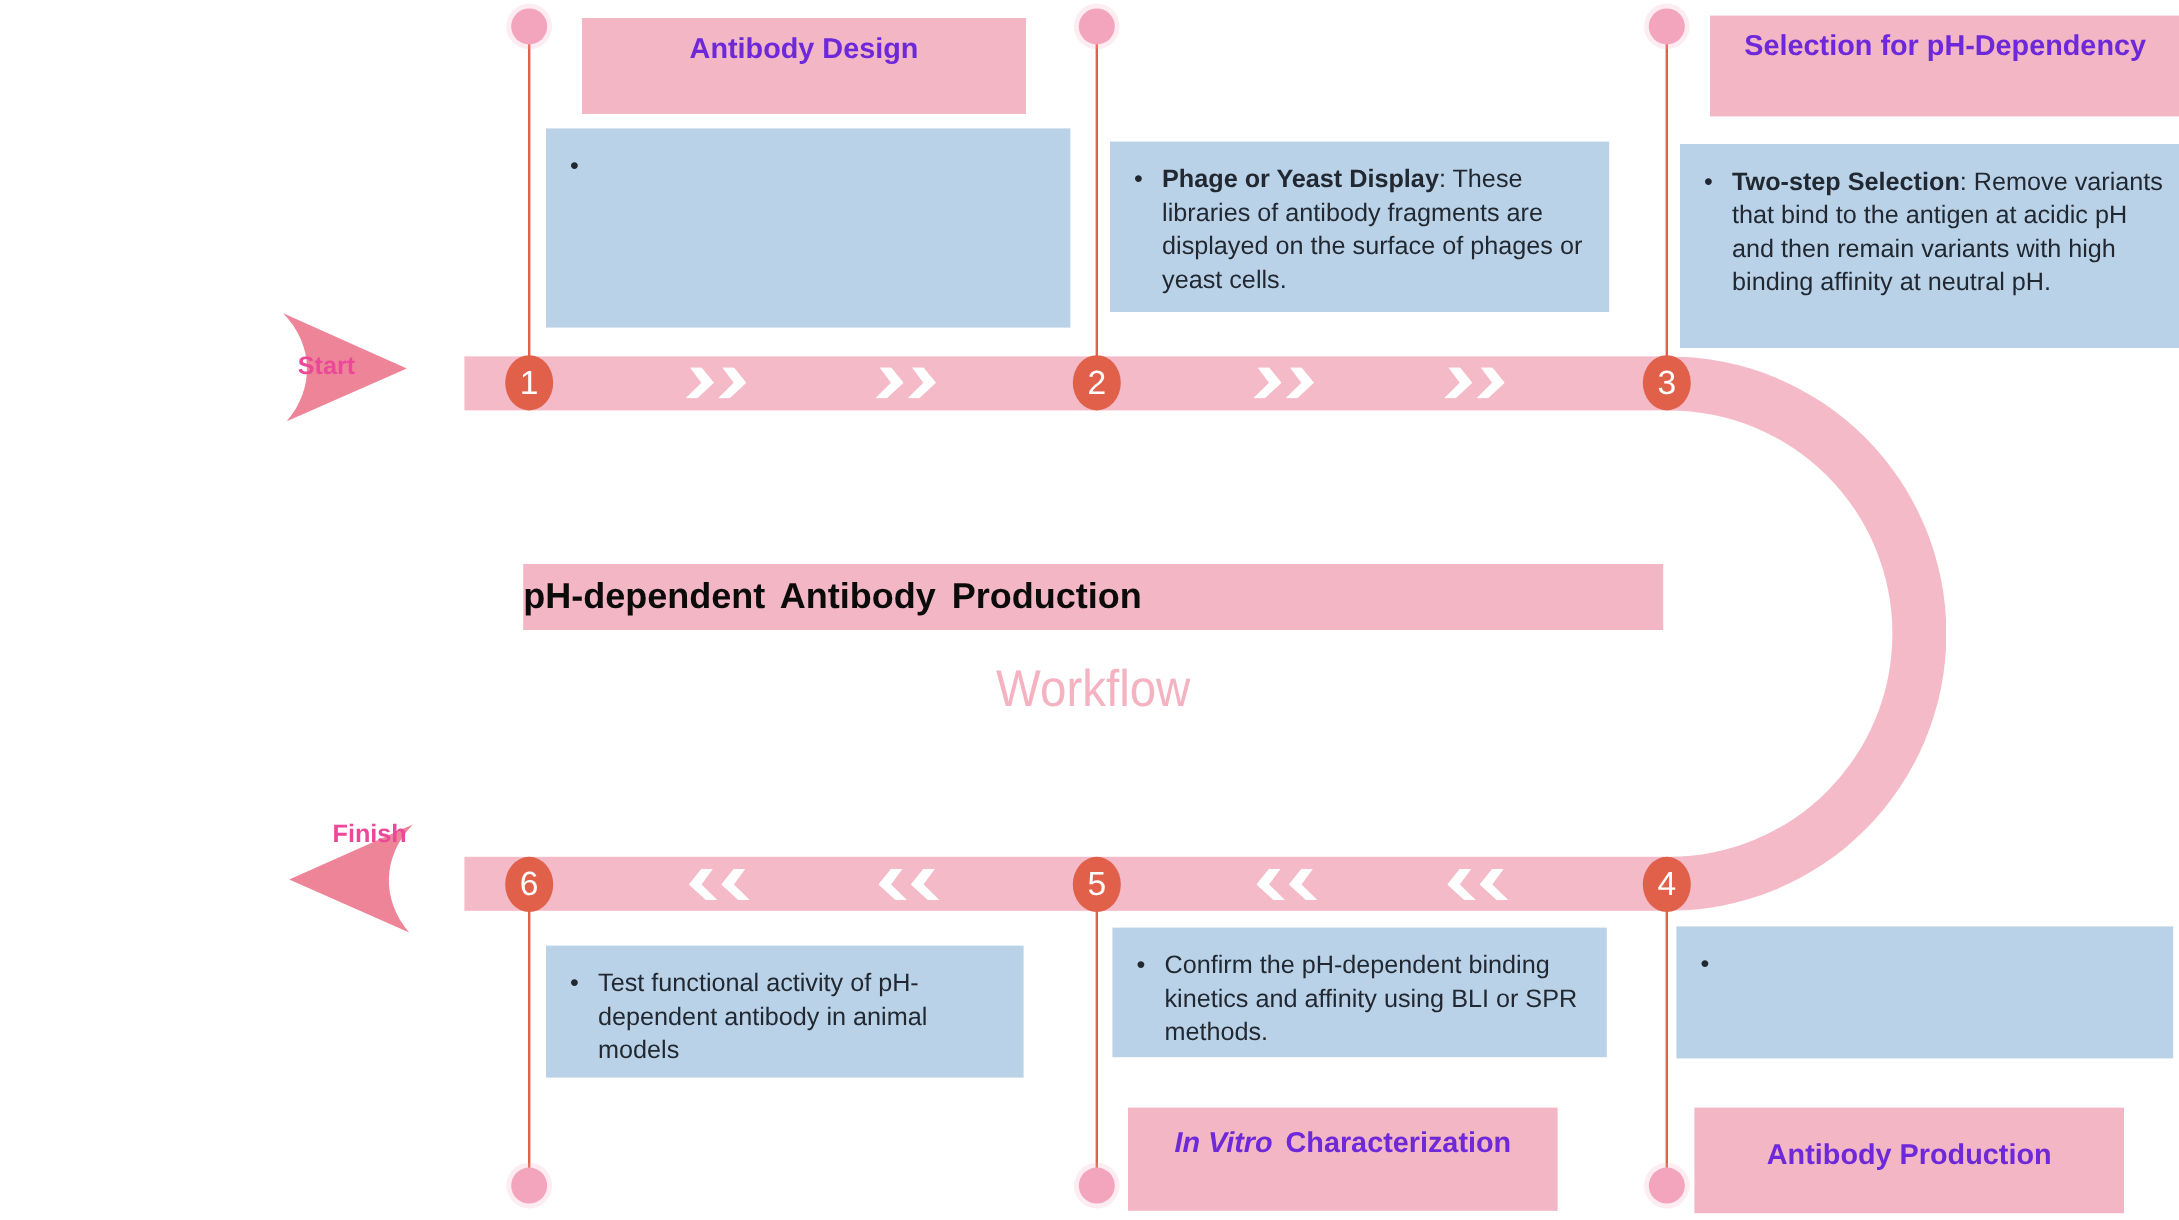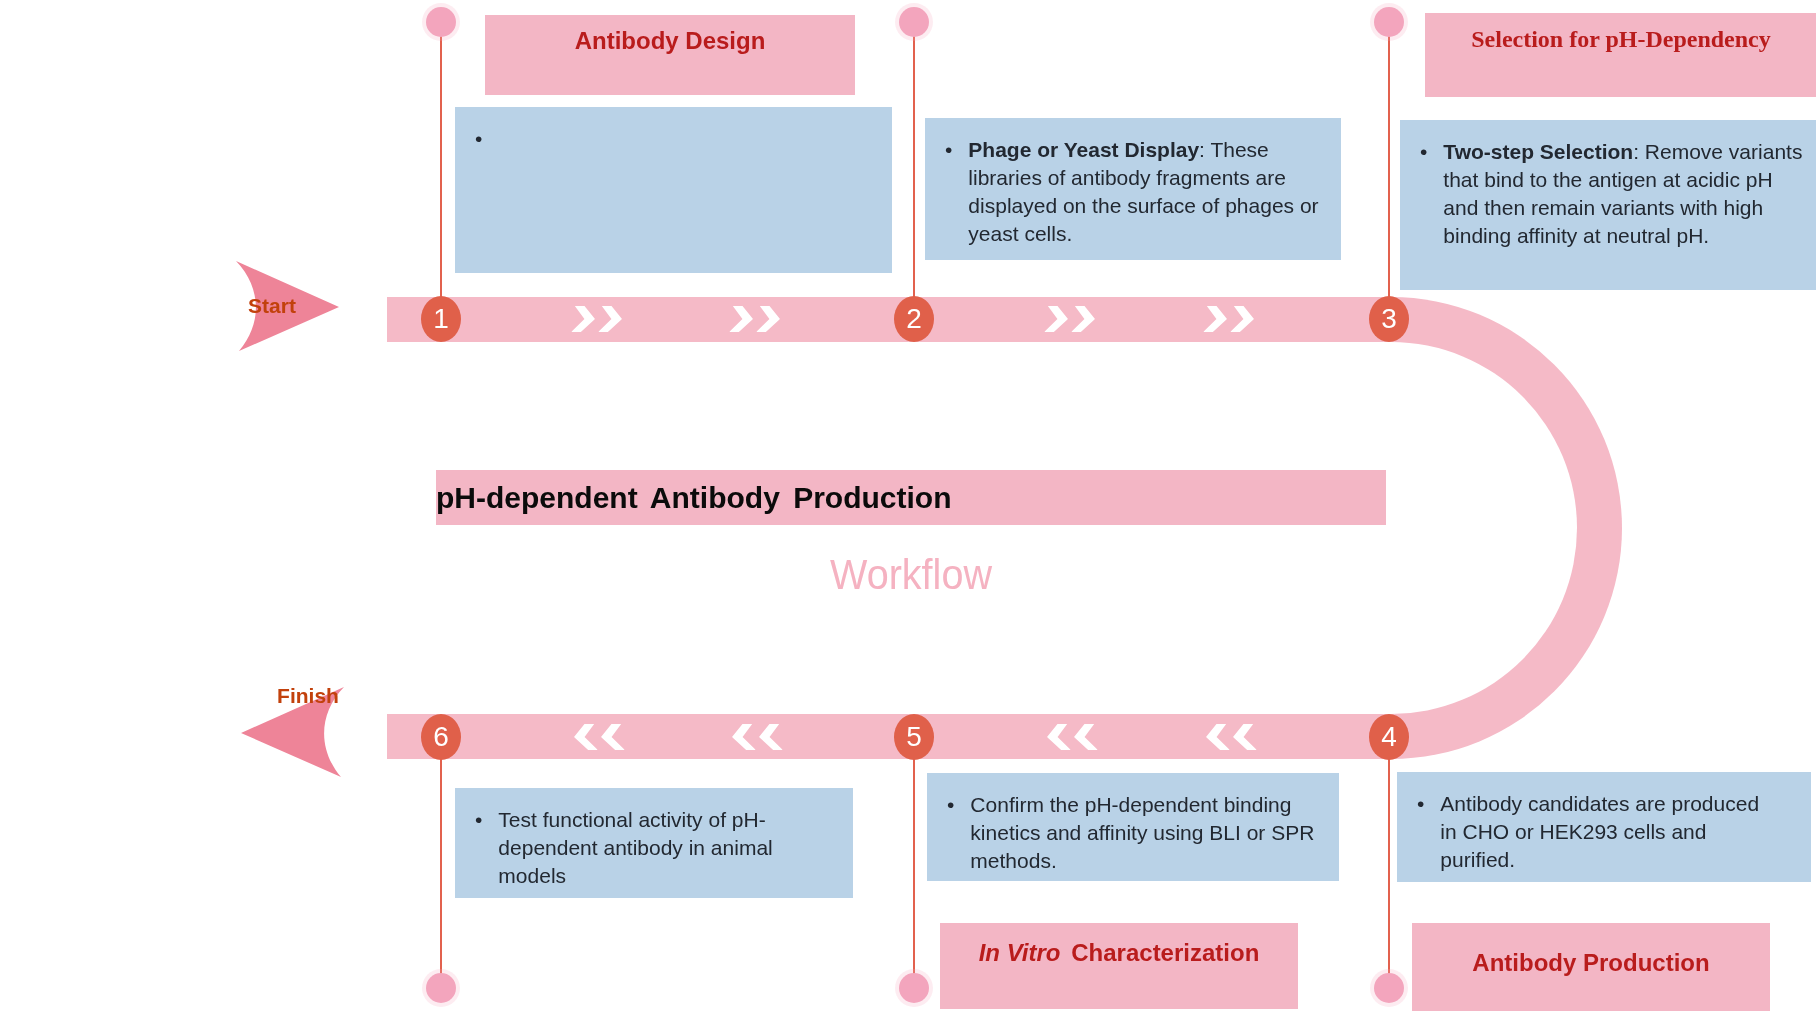--- a/index.html
+++ b/index.html
@@ -19,37 +19,37 @@
   .chev{width:22px;height:26px;background:#fff;
         clip-path:polygon(0 0,44% 0,100% 50%,44% 100%,0 100%,52% 50%);}
   
   .vline{position:absolute;width:2px;background:var(--line-red,#e2614e);z-index:1;}
   .dot{position:absolute;width:30px;height:30px;border-radius:50%;background:var(--dot-pink,#f3a5bd);
        box-shadow:0 0 0 4px rgba(244,167,190,.22);z-index:4;}
   .num-circle{position:absolute;width:40px;height:46px;border-radius:50%;background:var(--circle-orange,#e0604a);
        color:#fff;font-size:28px;display:flex;align-items:center;justify-content:center;z-index:4;}
   
   .ptitle{position:absolute;background:var(--box-pink,#f3b6c5);z-index:3;font-weight:bold;font-size:24px;
-          line-height:28px;color:#b91c1c;text-align:center;box-sizing:border-box;padding:12px 15px 0 15px;}
+          line-height:28px;color:#6d28d9;text-align:center;box-sizing:border-box;padding:12px 15px 0 15px;}
   .ptitle .t-em{font-style:italic;}
   .ptitle .t-em:not(:empty){margin-right:.45em;}
   .bluebox{position:absolute;background:var(--box-blue,#b9d2e7);z-index:3;box-sizing:border-box;
            font-size:21px;line-height:28px;color:#222831;display:flex;gap:16px;
            padding:18px 16px 0 20px;}
   .bluebox .bullet{flex:0 0 auto;}
   .bluebox b{font-weight:bold;}
   
   .banner{position:absolute;left:436px;top:470px;width:950px;height:55px;background:var(--box-pink,#f3b6c5);
           display:flex;align-items:center;z-index:3;}
   .banner-text{font-weight:bold;font-size:30px;color:#0b0b0b;word-spacing:5px;}
   .subtitle-wrap{position:absolute;left:436px;top:550px;width:950px;text-align:center;z-index:3;}
   .subtitle{display:inline-block;font-size:43px;color:var(--workflow-pink,#f5b2c1);transform:scaleX(.92);}
   
   .flow-arrow{position:absolute;z-index:3;}
-  .arrow-label{position:absolute;z-index:4;color:#c2410c;font-weight:bold;font-size:21px;line-height:24px;
+  .arrow-label{position:absolute;z-index:4;color:#ec4899;font-weight:bold;font-size:21px;line-height:24px;
                text-align:center;}
 </style>
 </head>
 <body>
 
 <div class="canvas">
 
   <div class="u-curve"></div>
 
   <div class="band band-top"></div>
@@ -143,31 +143,30 @@
   </div>
   <div class="bluebox" style="left:455px;top:107px;width:437px;height:166px;padding-right:70px;">
     <span class="bullet">•</span>
   </div>
 
   <div class="bluebox" style="left:925px;top:118px;width:416px;height:142px;padding-right:18px;">
     <span class="bullet">•</span>
     <span><b>Phage or Yeast Display</b><span>: These libraries of antibody fragments are displayed on the surface of phages or yeast cells.</span></span>
   </div>
 
-  <div class="ptitle" style="left:1425px;top:13px;width:392px;height:84px;font-family:Liberation Serif, serif;">
+  <div class="ptitle" style="left:1425px;top:13px;width:392px;height:84px;">
     <span class="t-em"></span><span>Selection for pH-Dependency</span>
   </div>
   <div class="bluebox" style="left:1400px;top:120px;width:416px;height:170px;padding-right:10px;">
     <span class="bullet">•</span>
     <span><b>Two-step Selection</b><span>: Remove variants that bind to the antigen at acidic pH and then remain variants with high binding affinity at neutral pH.</span></span>
   </div>
 
   <div class="bluebox" style="left:1397px;top:772px;width:414px;height:110px;padding-right:50px;">
     <span class="bullet">•</span>
-    <span><b></b><span>Antibody candidates are produced in CHO or HEK293 cells and purified.</span></span>
   </div>
   <div class="ptitle" style="left:1412px;top:923px;width:358px;height:88px;padding-top:26px;">
     <span class="t-em"></span><span>Antibody Production</span>
   </div>
 
   <div class="bluebox" style="left:927px;top:773px;width:412px;height:108px;padding-right:16px;">
     <span class="bullet">•</span>
     <span><b></b><span>Confirm the pH-dependent binding kinetics and affinity using BLI or SPR methods.</span></span>
   </div>
   <div class="ptitle" style="left:940px;top:923px;width:358px;height:86px;padding-top:16px;">

